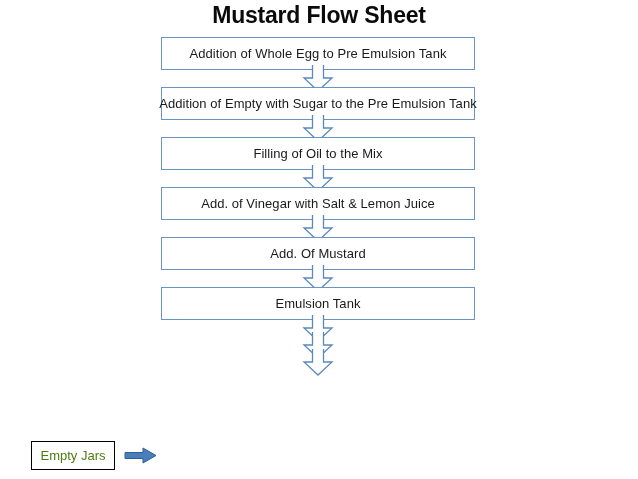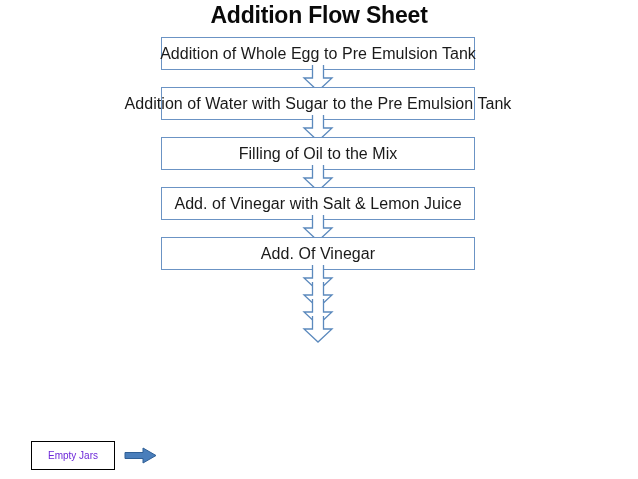--- a/index.html
+++ b/index.html
@@ -42,21 +42,21 @@
     height: 33px;
     box-sizing: border-box;
     border: 1.4px solid #6b93c4;
     background: #ffffff;
     display: flex;
     align-items: center;
     justify-content: center;
   }
 
   .flow-step-label {
-    font-size: 16px;
+    font-size: 13px;
     line-height: 1;
     color: #1a1a1a;
     text-align: center;
     white-space: nowrap;
     letter-spacing: 0.05px;
   }
 
   .flow-gap {
     position: relative;
     width: 314px;
@@ -82,51 +82,51 @@
     width: 84px;
     height: 29px;
     box-sizing: border-box;
     border: 1.3px solid #000000;
     background: #ffffff;
     display: flex;
     align-items: center;
     justify-content: center;
   }
   #empty-jars-label {
-    font-size: 10px;
-    color: #6d28d9;
+    font-size: 13px;
+    color: #4d7c0f;
     white-space: nowrap;
   }
 
   #empty-jars-arrow {
     position: absolute;
     left: 124px;
     top: 447px;
     width: 33px;
     height: 17px;
   }
 </style>
 </head>
 <body>
 
-<div id="flow-title">Addition Flow Sheet</div>
+<div id="flow-title">Mustard Flow Sheet</div>
 
 <div id="flow-chain">
 
   <div class="flow-step">
     <span class="flow-step-label">Addition of Whole Egg to Pre Emulsion Tank</span>
   </div>
   <div class="flow-gap">
     <svg class="down-arrow" viewBox="0 0 32 27" preserveAspectRatio="none">
       <path d="M10.5 0 L10.5 13 L2 13 L16 26 L30 13 L21.5 13 L21.5 0" fill="#ffffff" stroke="#5b89bd" stroke-width="1.3" stroke-linejoin="miter"></path>
     </svg>
   </div>
 
   <div class="flow-step">
-    <span class="flow-step-label">Addition of Water with Sugar to the Pre Emulsion Tank</span>
+    <span class="flow-step-label">Addition of Empty with Sugar to the Pre Emulsion Tank</span>
   </div>
   <div class="flow-gap">
     <svg class="down-arrow" viewBox="0 0 32 27" preserveAspectRatio="none">
       <path d="M10.5 0 L10.5 13 L2 13 L16 26 L30 13 L21.5 13 L21.5 0" fill="#ffffff" stroke="#5b89bd" stroke-width="1.3" stroke-linejoin="miter"></path>
     </svg>
   </div>
 
   <div class="flow-step">
     <span class="flow-step-label">Filling of Oil to the Mix</span>
   </div>
@@ -139,28 +139,31 @@
   <div class="flow-step">
     <span class="flow-step-label">Add. of Vinegar with Salt &amp; Lemon Juice</span>
   </div>
   <div class="flow-gap">
     <svg class="down-arrow" viewBox="0 0 32 27" preserveAspectRatio="none">
       <path d="M10.5 0 L10.5 13 L2 13 L16 26 L30 13 L21.5 13 L21.5 0" fill="#ffffff" stroke="#5b89bd" stroke-width="1.3" stroke-linejoin="miter"></path>
     </svg>
   </div>
 
   <div class="flow-step">
-    <span class="flow-step-label">Add. Of Vinegar</span>
+    <span class="flow-step-label">Add. Of Mustard</span>
   </div>
   <div class="flow-gap">
     <svg class="down-arrow" viewBox="0 0 32 27" preserveAspectRatio="none">
       <path d="M10.5 0 L10.5 13 L2 13 L16 26 L30 13 L21.5 13 L21.5 0" fill="#ffffff" stroke="#5b89bd" stroke-width="1.3" stroke-linejoin="miter"></path>
     </svg>
   </div>
 
+  <div class="flow-step">
+    <span class="flow-step-label">Emulsion Tank</span>
+  </div>
   <div class="flow-gap">
     <svg class="down-arrow" viewBox="0 0 32 27" preserveAspectRatio="none">
       <path d="M10.5 0 L10.5 13 L2 13 L16 26 L30 13 L21.5 13 L21.5 0" fill="#ffffff" stroke="#5b89bd" stroke-width="1.3" stroke-linejoin="miter"></path>
     </svg>
   </div>
 
   <div class="flow-gap">
     <svg class="down-arrow" viewBox="0 0 32 27" preserveAspectRatio="none">
       <path d="M10.5 0 L10.5 13 L2 13 L16 26 L30 13 L21.5 13 L21.5 0" fill="#ffffff" stroke="#5b89bd" stroke-width="1.3" stroke-linejoin="miter"></path>
     </svg>

